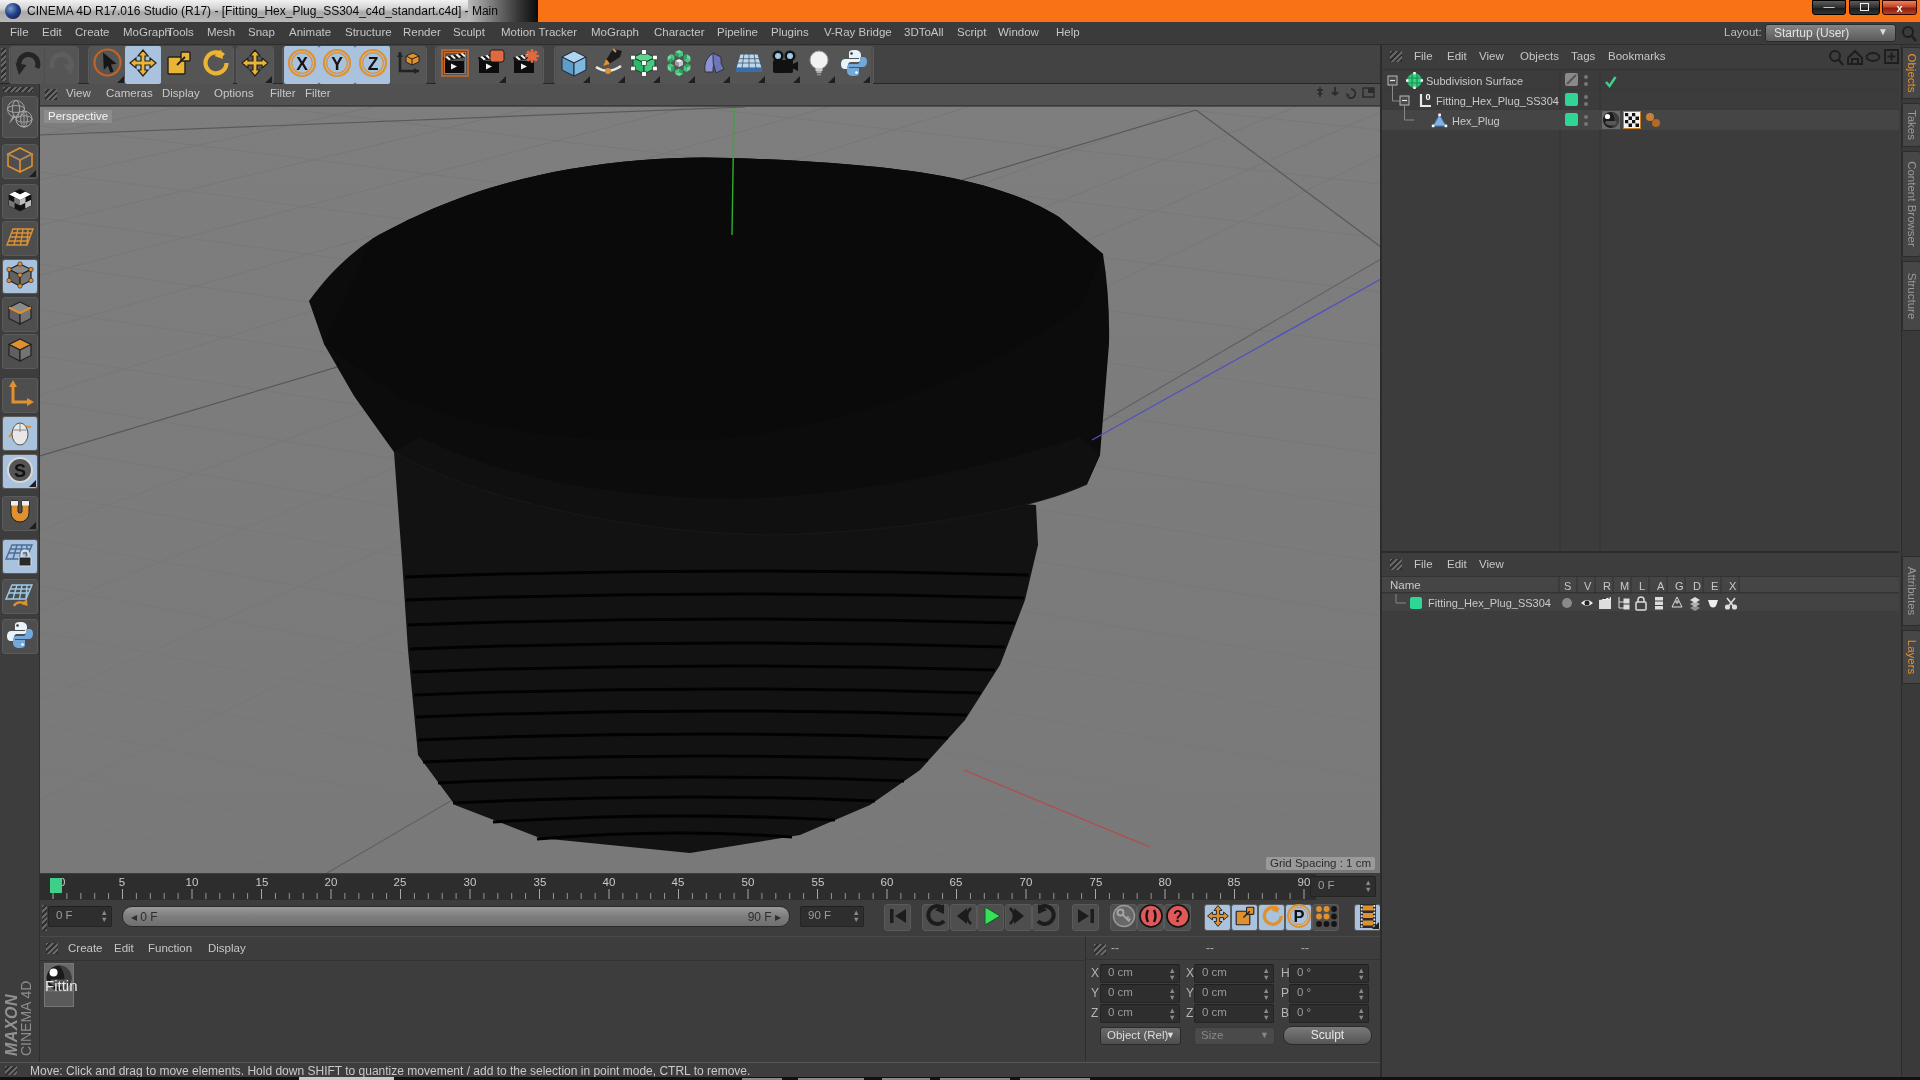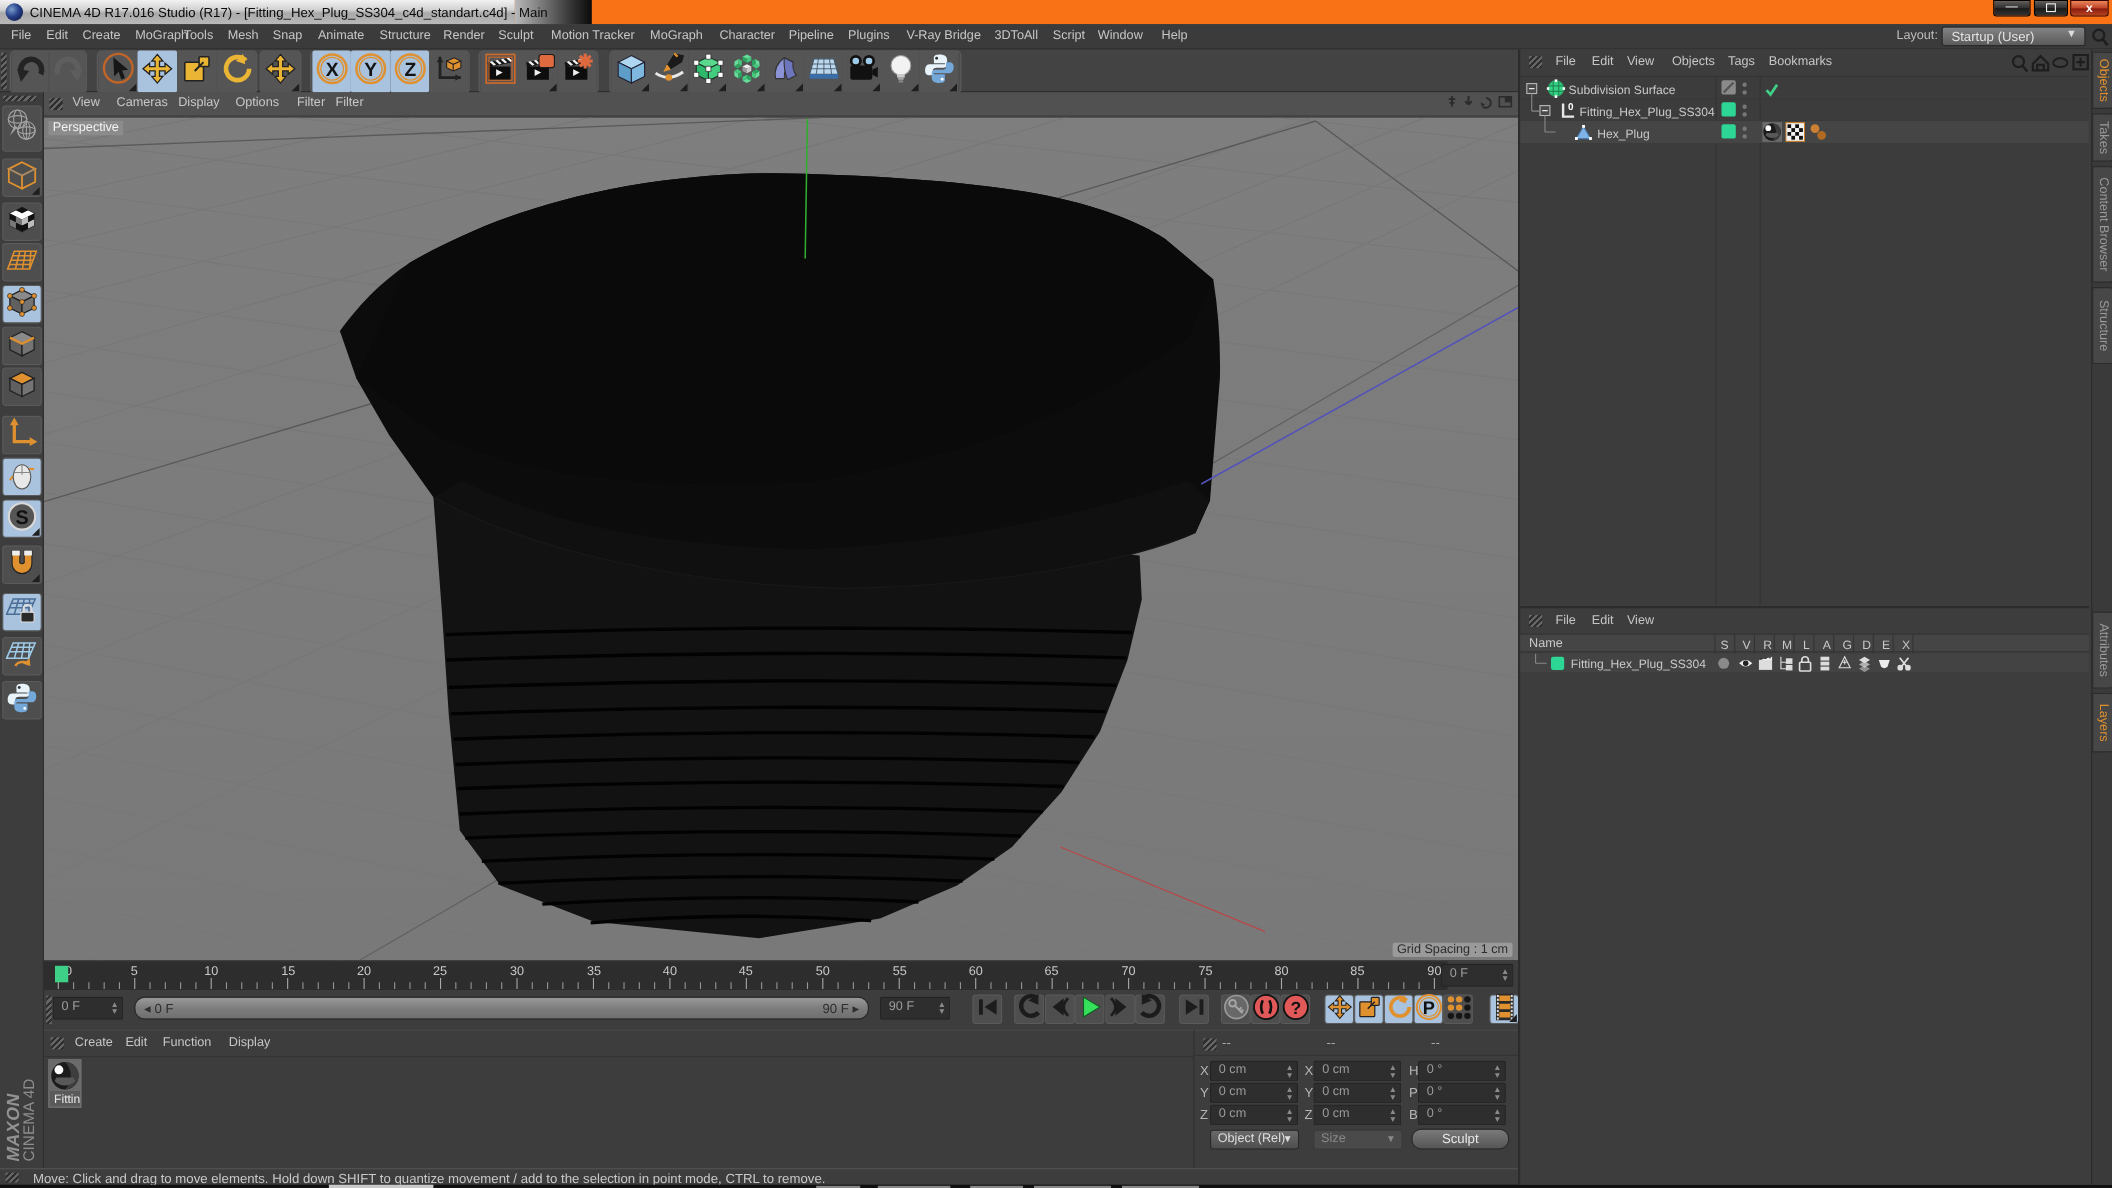--- a/index.html
+++ b/index.html
@@ -863,21 +863,21 @@
       </div>
 <div class="abs" style="left:0;top:23px;width:1046px;height:1px;background:#333"></div>
 <div class="abs" style="left:4px;top:26px;width:30px;height:44px;background:#5a5a5a;border:1px solid #777"><svg width="28" height="28" viewBox="0 0 28 28" style="">
           <g transform="scale(1.5555555555555556)">
             <rect width="18" height="18" fill="#6a6a6a"></rect>
             <circle cx="9" cy="9" r="8" fill="#1b1b1b"></circle>
             <path d="M9 1 A8 8 0 0 1 9 17 A11 11 0 0 0 9 1" fill="#3d3d3d"></path>
             <circle cx="5.5" cy="5.5" r="2.6" fill="#fdfdfd"></circle>
             <path d="M3 12 A8 8 0 0 0 15 12 L14 10 L4 10 Z" fill="#585858"></path>
           </g>
-        </svg><div style="position:absolute;left:0;bottom:0;width:100%;text-align:right;color:#e8e8e8;font-size:11px">Fittin</div></div>
+        </svg><div style="position:absolute;left:0;bottom:12px;width:100%;text-align:left;color:#e8e8e8;font-size:15px">Fittin</div></div>
 </div>
 <div class="abs" style="left:1086px;top:936px;width:294px;height:126px;background:#3d3d3d;border-top:1px solid #4a4a4a">
 <div class="abs grip" style="left:8px;top:7px;width:12px;height:11px"></div>
 <div class="abs" style="left:25px;top:4px;color:#aaa;font-size:12px">--</div>
 <div class="abs" style="left:120px;top:4px;color:#aaa;font-size:12px">--</div>
 <div class="abs" style="left:215px;top:4px;color:#aaa;font-size:12px">--</div>
 <div class="abs" style="left:0;top:22px;width:294px;height:1px;background:#333"></div>
       <div class="abs" style="left:5px;top:29px;color:#b5b5b5;font-size:12px">X</div>
       <div class="abs field" style="left:14px;top:27px;width:80px;height:19px;padding:1px 0 0 7px;color:#9a9a9a">0 cm<span class="sp">▲<br>▼</span></div>
       <div class="abs" style="left:100px;top:29px;color:#b5b5b5;font-size:12px">X</div>

